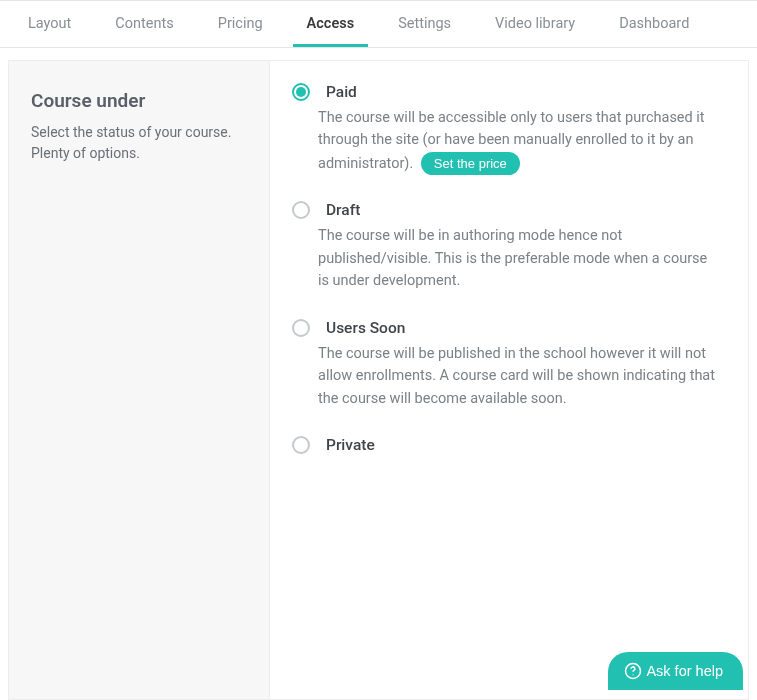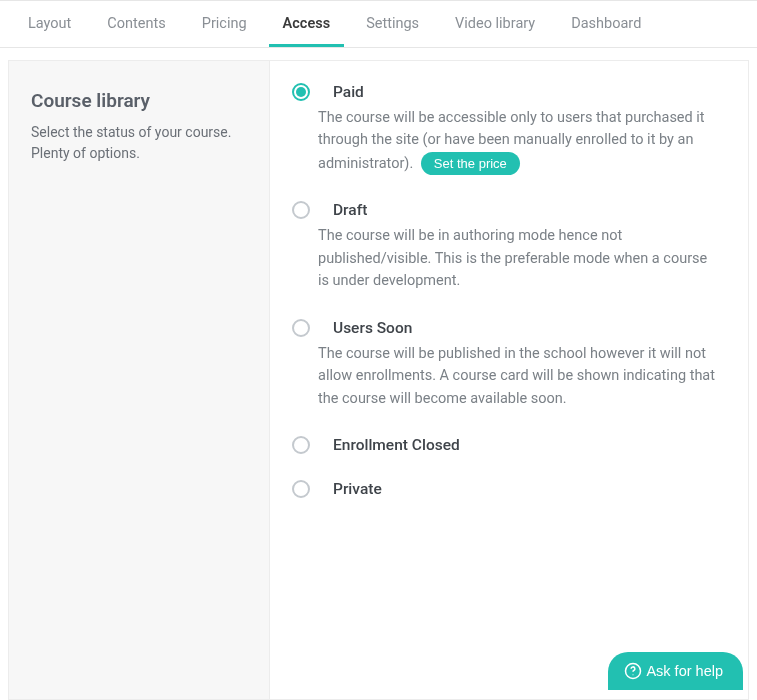--- a/index.html
+++ b/index.html
@@ -10,21 +10,21 @@
     width: 757px;
     height: 700px;
     overflow: hidden;
     font-size: 14px;
   }
   .tabs {
     display: flex;
     border-top: 1px solid #e6e6e6;
     border-bottom: 1px solid #e6e6e6;
     padding: 0 14px;
-    gap: 8px;
+    gap: 16px;
     background: #fff;
   }
   .tab {
     padding: 14px 14px 12px 14px;
     color: #8a8f95;
     cursor: pointer;
     border-bottom: 3px solid transparent;
     font-size: 14.5px;
   }
   .tab.active {
@@ -61,21 +61,21 @@
   .main {
     flex: 1;
     padding: 22px 30px 0 22px;
   }
   .option {
     margin-bottom: 26px;
   }
   .option-head {
     display: flex;
     align-items: center;
-    gap: 23px;
+    gap: 16px;
     margin-bottom: 6px;
   }
   .radio {
     width: 18px;
     height: 18px;
     border: 2px solid #c4c9ce;
     border-radius: 50%;
     display: inline-flex;
     align-items: center;
     justify-content: center;
@@ -143,21 +143,21 @@
   <div class="tab">Pricing</div>
   <div class="tab active">Access</div>
   <div class="tab">Settings</div>
   <div class="tab">Video library</div>
   <div class="tab">Dashboard</div>
 </div>
 
 <div class="panel-wrap">
   <div class="panel">
     <aside class="side">
-      <h2>Course library</h2>
+      <h2>Course under</h2>
       <p>Select the status of your course. Plenty of options.</p>
     </aside>
     <main class="main">
 
       <div class="option">
         <div class="option-head">
           <span class="radio selected">
               <span class="dot"></span>
             </span>
           <span class="option-title">Paid</span>
@@ -178,24 +178,20 @@
 
       <div class="option">
         <div class="option-head">
           <span class="radio"></span>
           <span class="option-title">Users Soon</span>
         </div>
         <div class="option-desc">The course will be published in the school however it will not allow enrollments. A course card will be shown indicating that the course will become available soon.</div>
       </div>
 
       <div class="option">
-        <div class="option-head">
-          <span class="radio"></span>
-          <span class="option-title">Enrollment Closed</span>
-        </div>
       </div>
 
 
       <div class="option">
         <div class="option-head">
           <span class="radio"></span>
           <span class="option-title">Private</span>
         </div>
       </div>
 

